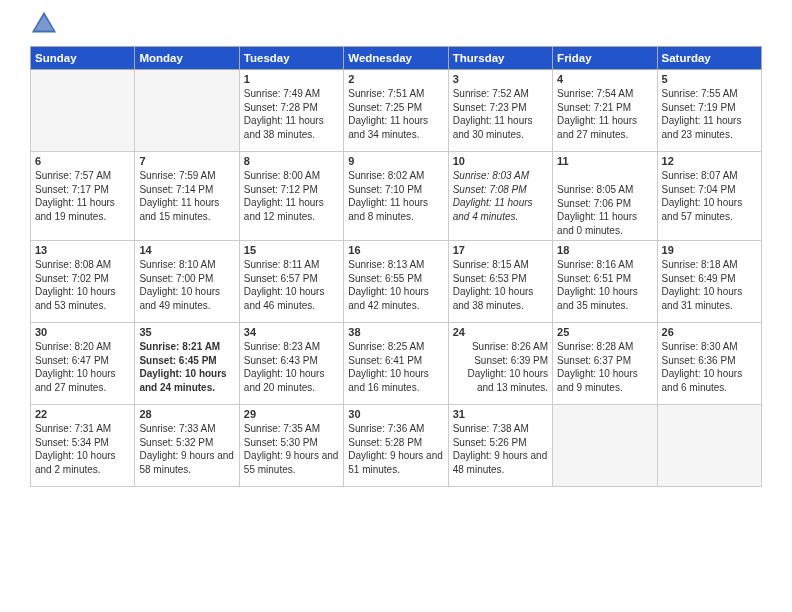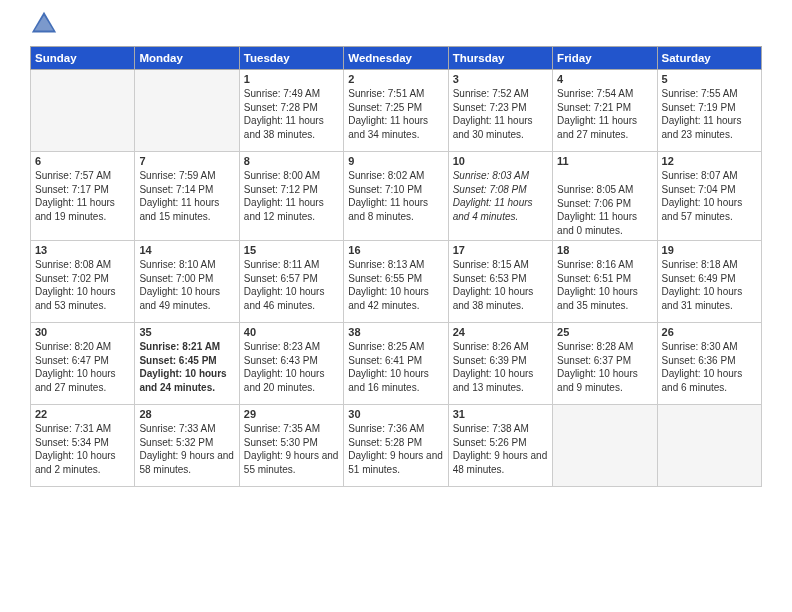--- a/index.html
+++ b/index.html
@@ -259,34 +259,34 @@
 Sunset: 6:47 PM
 Daylight: 10 hours and 27 minutes.</div>
           </td>
           <td>
             <span class="day-num">35</span>
             <div class="day-info" style="white-space: pre-line; font-weight: bold;">Sunrise: 8:21 AM
 Sunset: 6:45 PM
 Daylight: 10 hours and 24 minutes.</div>
           </td>
           <td>
-            <span class="day-num">40</span>
+            <span class="day-num">34</span>
             <div class="day-info" style="white-space: pre-line;">Sunrise: 8:23 AM
 Sunset: 6:43 PM
 Daylight: 10 hours and 20 minutes.</div>
           </td>
           <td>
             <span class="day-num">38</span>
             <div class="day-info" style="white-space: pre-line;">Sunrise: 8:25 AM
 Sunset: 6:41 PM
 Daylight: 10 hours and 16 minutes.</div>
           </td>
           <td>
             <span class="day-num">24</span>
-            <div class="day-info" style="white-space: pre-line;">Sunrise: 8:26 AM
+            <div class="day-info" style="white-space: pre-line; text-align: right;">Sunrise: 8:26 AM
 Sunset: 6:39 PM
 Daylight: 10 hours and 13 minutes.</div>
           </td>
           <td>
             <span class="day-num">25</span>
             <div class="day-info" style="white-space: pre-line;">Sunrise: 8:28 AM
 Sunset: 6:37 PM
 Daylight: 10 hours and 9 minutes.</div>
           </td>
           <td>

